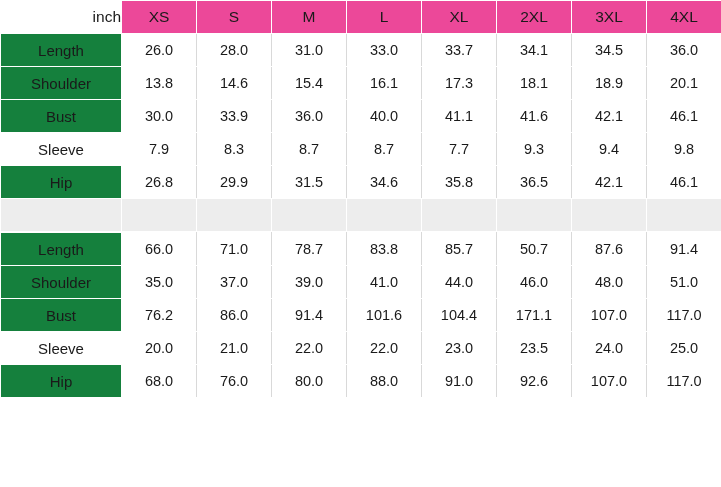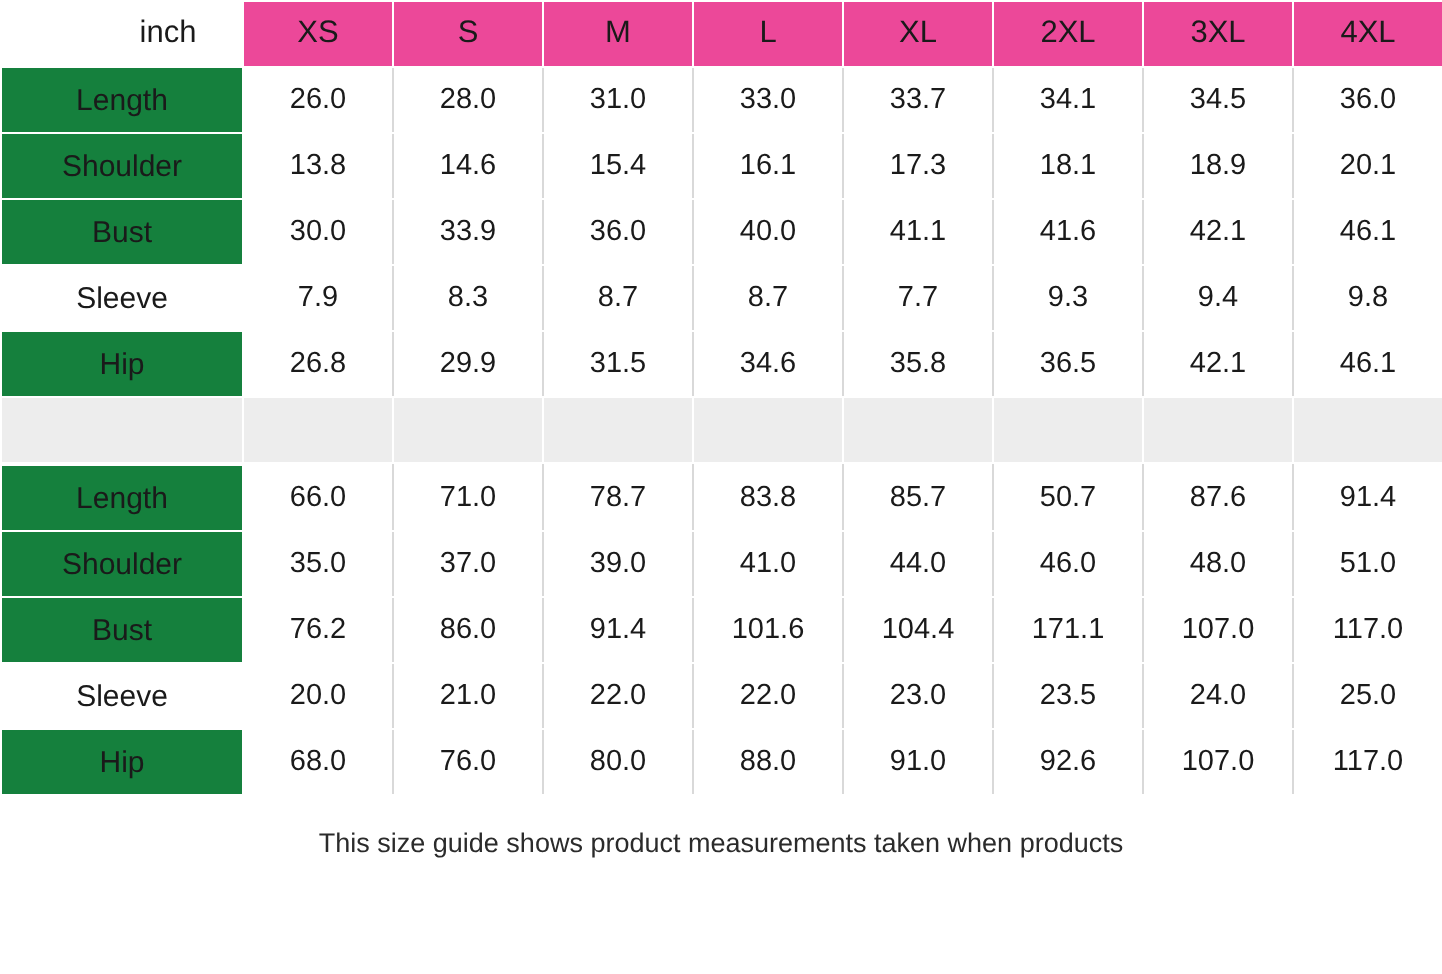--- a/index.html
+++ b/index.html
@@ -36,21 +36,21 @@
     border: 1px solid #ffffff;
     padding: 0;
     background: #ededed;
   }
   
   tr.header-row td {
     background: #ec4899;
     font-size: 15.5px;
   }
   tr.header-row td.unit-cell {
-    text-align: center;
+    text-align: right;
     padding-left: 46px;
     background: #ffffff;
   }
   
   tr.data-row td.row-label {
     background: #15803d;
     font-size: 15px;
   }
   tr.data-row td.val {
     background: #ffffff;
@@ -257,16 +257,15 @@
         <td class="val">88.0</td>
         <td class="val">91.0</td>
         <td class="val">92.6</td>
         <td class="val">107.0</td>
         <td class="val">117.0</td>
       </tr>
     </tbody>
   </table>
 
   <div class="note">
-    <div>This size guide shows product measurements taken when products</div>
   </div>
 
 </div>
 
 </body></html>

